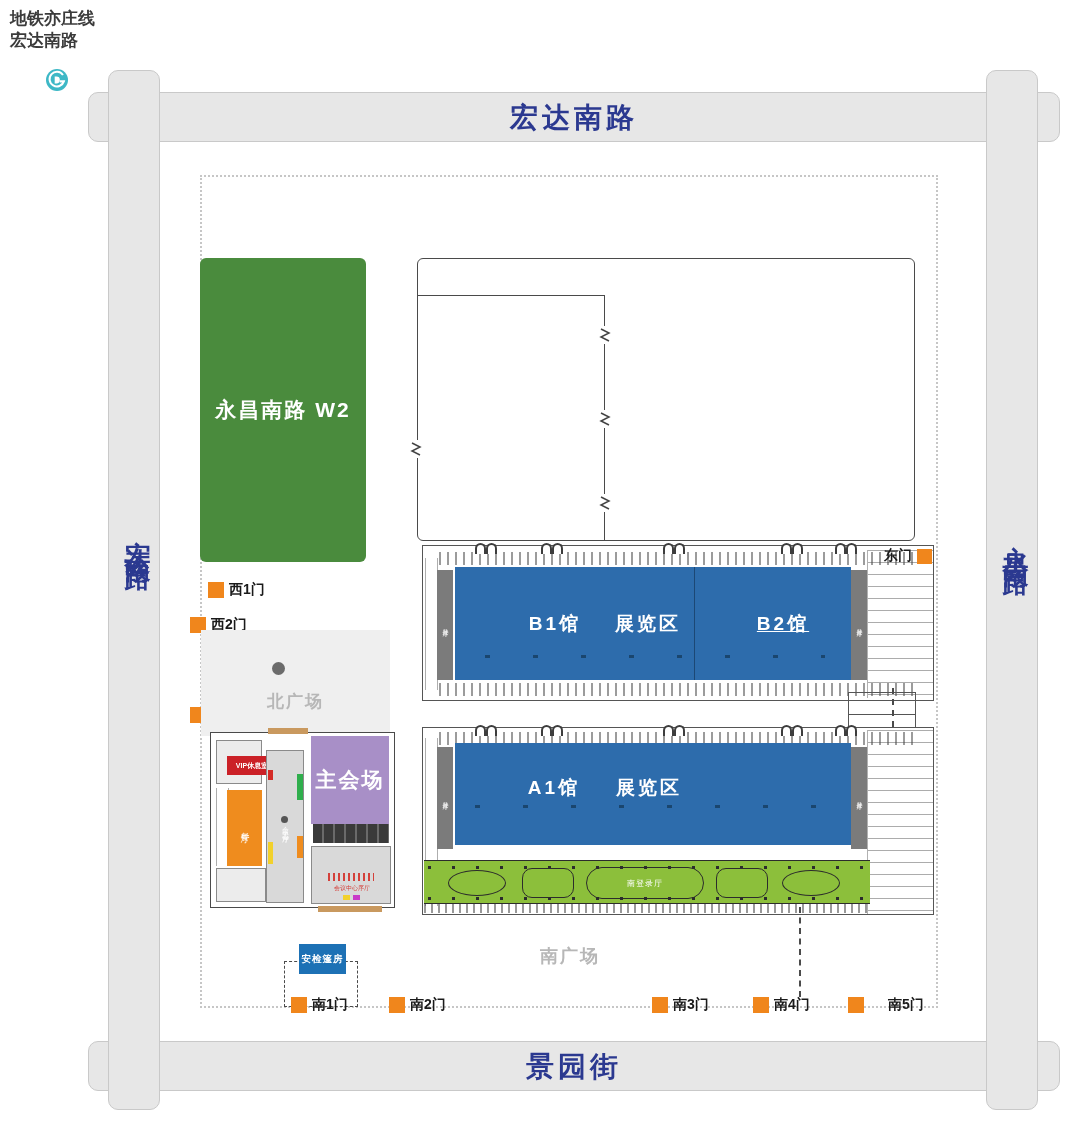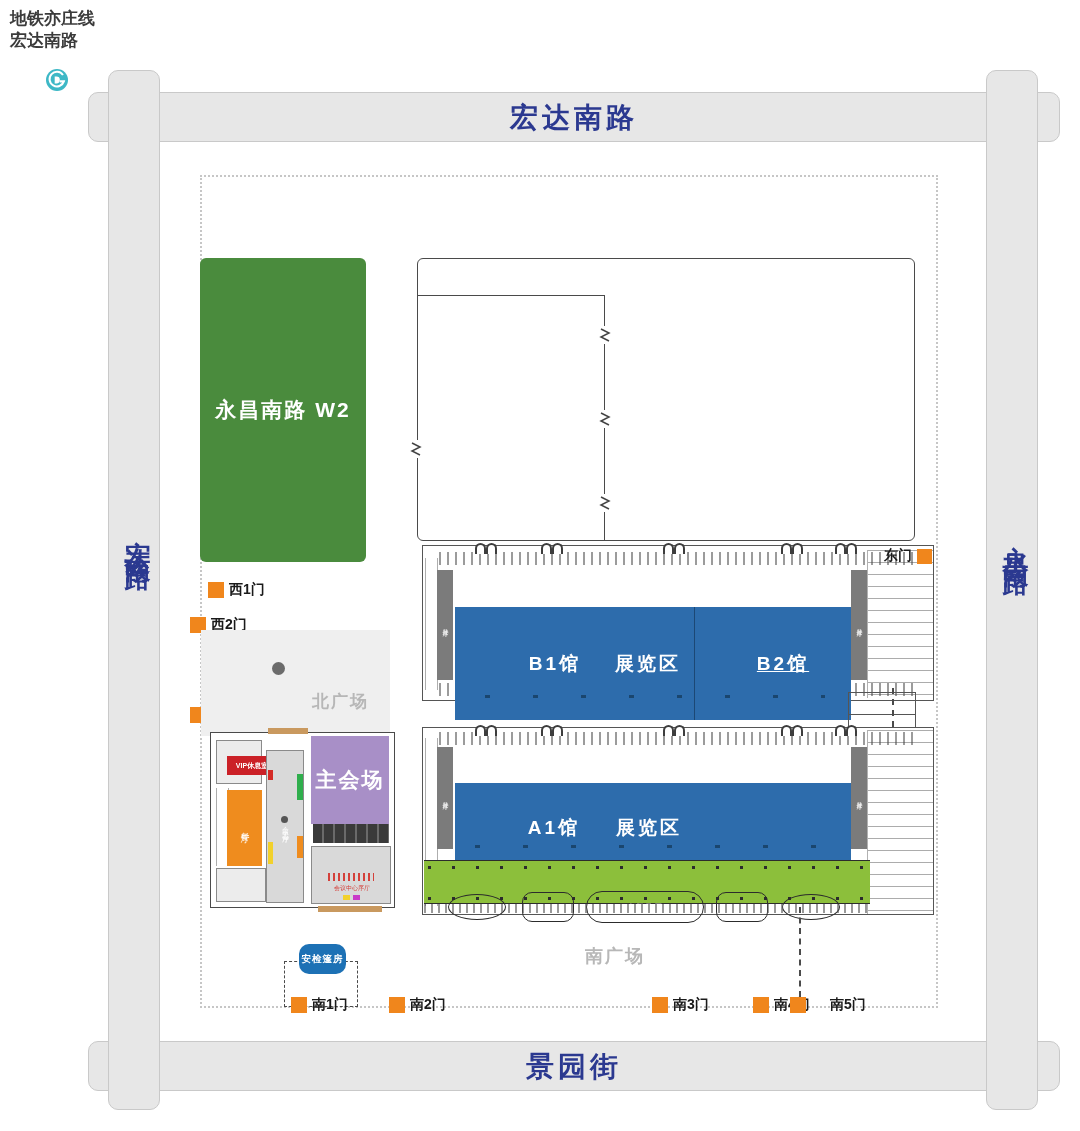--- a/index.html
+++ b/index.html
@@ -15,59 +15,59 @@
   .boundary{position:absolute;border:2px dotted #c6c6c6;box-sizing:border-box;}
   
   .green-area{position:absolute;background:#4a8b3d;border-radius:6px;color:#fff;font-weight:bold;
               display:flex;align-items:center;justify-content:center;letter-spacing:2px;}
   
   .gate{position:absolute;display:flex;align-items:center;gap:5px;}
   .gate-sq{width:16px;height:16px;background:#f0861c;display:inline-block;}
   .gate-sq.sm{width:15px;height:15px;}
   .gate-label{font-size:14px;font-weight:bold;color:#1a1a1a;white-space:nowrap;}
   
-  .plaza-label{color:#b7b7b7;font-weight:bold;font-size:17px;text-align:center;letter-spacing:2px;margin-left:45px;}
+  .plaza-label{color:#b7b7b7;font-weight:bold;font-size:17px;text-align:center;letter-spacing:2px;}
   
   .outline-outer{position:absolute;background:#fff;border:1.5px solid #4a4a4a;border-radius:6px;box-sizing:border-box;}
   .outline-inner{position:absolute;border-top:1.5px solid #4a4a4a;border-right:1.5px solid #4a4a4a;box-sizing:border-box;}
   .brk{position:absolute;background:#fff;line-height:0;}
   
   .complex{position:absolute;background:#fff;border:1px solid #555;box-sizing:border-box;}
   .detail-h{position:absolute;background:repeating-linear-gradient(90deg,#4a4a4a 0 2px,transparent 2px 8px);opacity:.55;}
   .rooms-v{position:absolute;background:repeating-linear-gradient(180deg,#4a4a4a 0 1px,transparent 1px 12px);opacity:.45;border-left:1px solid #555;box-sizing:border-box;}
   .rooms-h{position:absolute;background:repeating-linear-gradient(90deg,#4a4a4a 0 1px,transparent 1px 12px);opacity:.45;}
   .arch-pair{position:absolute;display:flex;top:-3px;}
   .arch{width:11px;height:11px;border:2px solid #3d3d3d;border-bottom:none;border-radius:10px 10px 0 0;background:#fff;box-sizing:border-box;}
   .reg-strip{position:absolute;background:#7b7b7b;color:#fff;display:flex;align-items:center;justify-content:center;}
   .reg-strip span{writing-mode:vertical-rl;font-size:6px;letter-spacing:1px;}
-  .hall-blue{position:absolute;background:#2d6cac;margin-top:40px;}
+  .hall-blue{position:absolute;background:#2d6cac;}
   .hall-text{position:absolute;color:#fff;font-weight:bold;font-size:19px;letter-spacing:3px;transform:translateX(-50%);white-space:nowrap;}
   .hall-div{position:absolute;width:1px;background:rgba(16,48,80,.6);}
   .hall-dots{position:absolute;height:3px;background:repeating-linear-gradient(90deg,#173f63 0 5px,transparent 5px 48px);opacity:.85;}
   
   .landscape{position:absolute;background:#8cbf3b;box-sizing:border-box;border-top:1px solid #2c2c2c;border-bottom:1px solid #2c2c2c;}
-  .ls-shape{position:absolute;border:1.5px solid #2c2c2c;box-sizing:border-box;margin-top:24px;}
+  .ls-shape{position:absolute;border:1.5px solid #2c2c2c;box-sizing:border-box;}
   .ls-dots{position:absolute;height:3px;background:repeating-linear-gradient(90deg,#2c2c2c 0 3px,transparent 3px 24px);}
   .hatch-row{position:absolute;background:repeating-linear-gradient(90deg,#555 0 2px,transparent 2px 7px);opacity:.6;}
   .dashline{position:absolute;border-left:2px dashed #4a4a4a;width:0;}
   
   .conf{position:absolute;background:#fff;border:1.5px solid #4a4a4a;box-sizing:border-box;}
   .blk{position:absolute;background:#ececec;border:1px solid #8a8a8a;box-sizing:border-box;}
   .purple{position:absolute;background:#a88fc7;color:#fff;font-weight:bold;font-size:21px;letter-spacing:2px;display:flex;align-items:center;justify-content:center;}
   .hatch-dark{position:absolute;background:repeating-linear-gradient(90deg,#3a3a3a 0 9px,#6a6a6a 9px 11px);}
   .vipred{position:absolute;background:#cb2127;color:#fff;font-weight:bold;font-size:7px;display:flex;align-items:center;justify-content:center;white-space:nowrap;}
   .orange-room{position:absolute;background:#ef8c1e;color:#fff;display:flex;align-items:center;justify-content:center;}
   .orange-room span{writing-mode:vertical-rl;font-size:9px;letter-spacing:3px;}
   .corridor{position:absolute;background:#d9d9d9;border:1px solid #8a8a8a;display:flex;align-items:center;justify-content:center;box-sizing:border-box;}
   .corridor span{writing-mode:vertical-rl;font-size:6.5px;color:#fdfdfd;letter-spacing:2px;}
   .tanbar{position:absolute;background:#c9995f;}
   .tick-red{position:absolute;background:repeating-linear-gradient(90deg,#d4403a 0 2px,transparent 2px 5px);}
   .redtext{position:absolute;color:#d4403a;font-size:6px;text-align:center;white-space:nowrap;}
   
-  .tent{position:absolute;background:#1d71b5;color:#fff;font-weight:bold;font-size:9.5px;display:flex;align-items:center;justify-content:center;border-radius:10px;letter-spacing:1px;}
+  .tent{position:absolute;background:#1d71b5;color:#fff;font-weight:bold;font-size:9.5px;display:flex;align-items:center;justify-content:center;border-radius:0;letter-spacing:1px;}
   .dashed-box{position:absolute;border:1.5px dashed #4a4a4a;box-sizing:border-box;}
   
   .metro-text{position:absolute;font-size:17px;font-weight:bold;color:#3b3b3b;line-height:22px;}
   .metro-icon{position:absolute;width:22px;height:22px;}
   .dot{position:absolute;border-radius:50%;background:#6b6b6b;}
 </style>
 </head>
 <body>
 
 <div class="canvas">
@@ -284,18 +284,18 @@
     <span class="gate-label">南2门</span>
   </div>
   <div class="gate" style="left:652px;top:996px;">
     <span class="gate-sq"></span>
     <span class="gate-label">南3门</span>
   </div>
   <div class="gate" style="left:753px;top:996px;">
     <span class="gate-sq"></span>
     <span class="gate-label">南4门</span>
   </div>
-  <div class="gate" style="left:790px;top:996px;gap:24px;">
+  <div class="gate" style="left:848px;top:996px;gap:24px;">
     <span class="gate-sq"></span>
     <span class="gate-label">南5门</span>
   </div>
 
 </div>
 
 </body></html>

